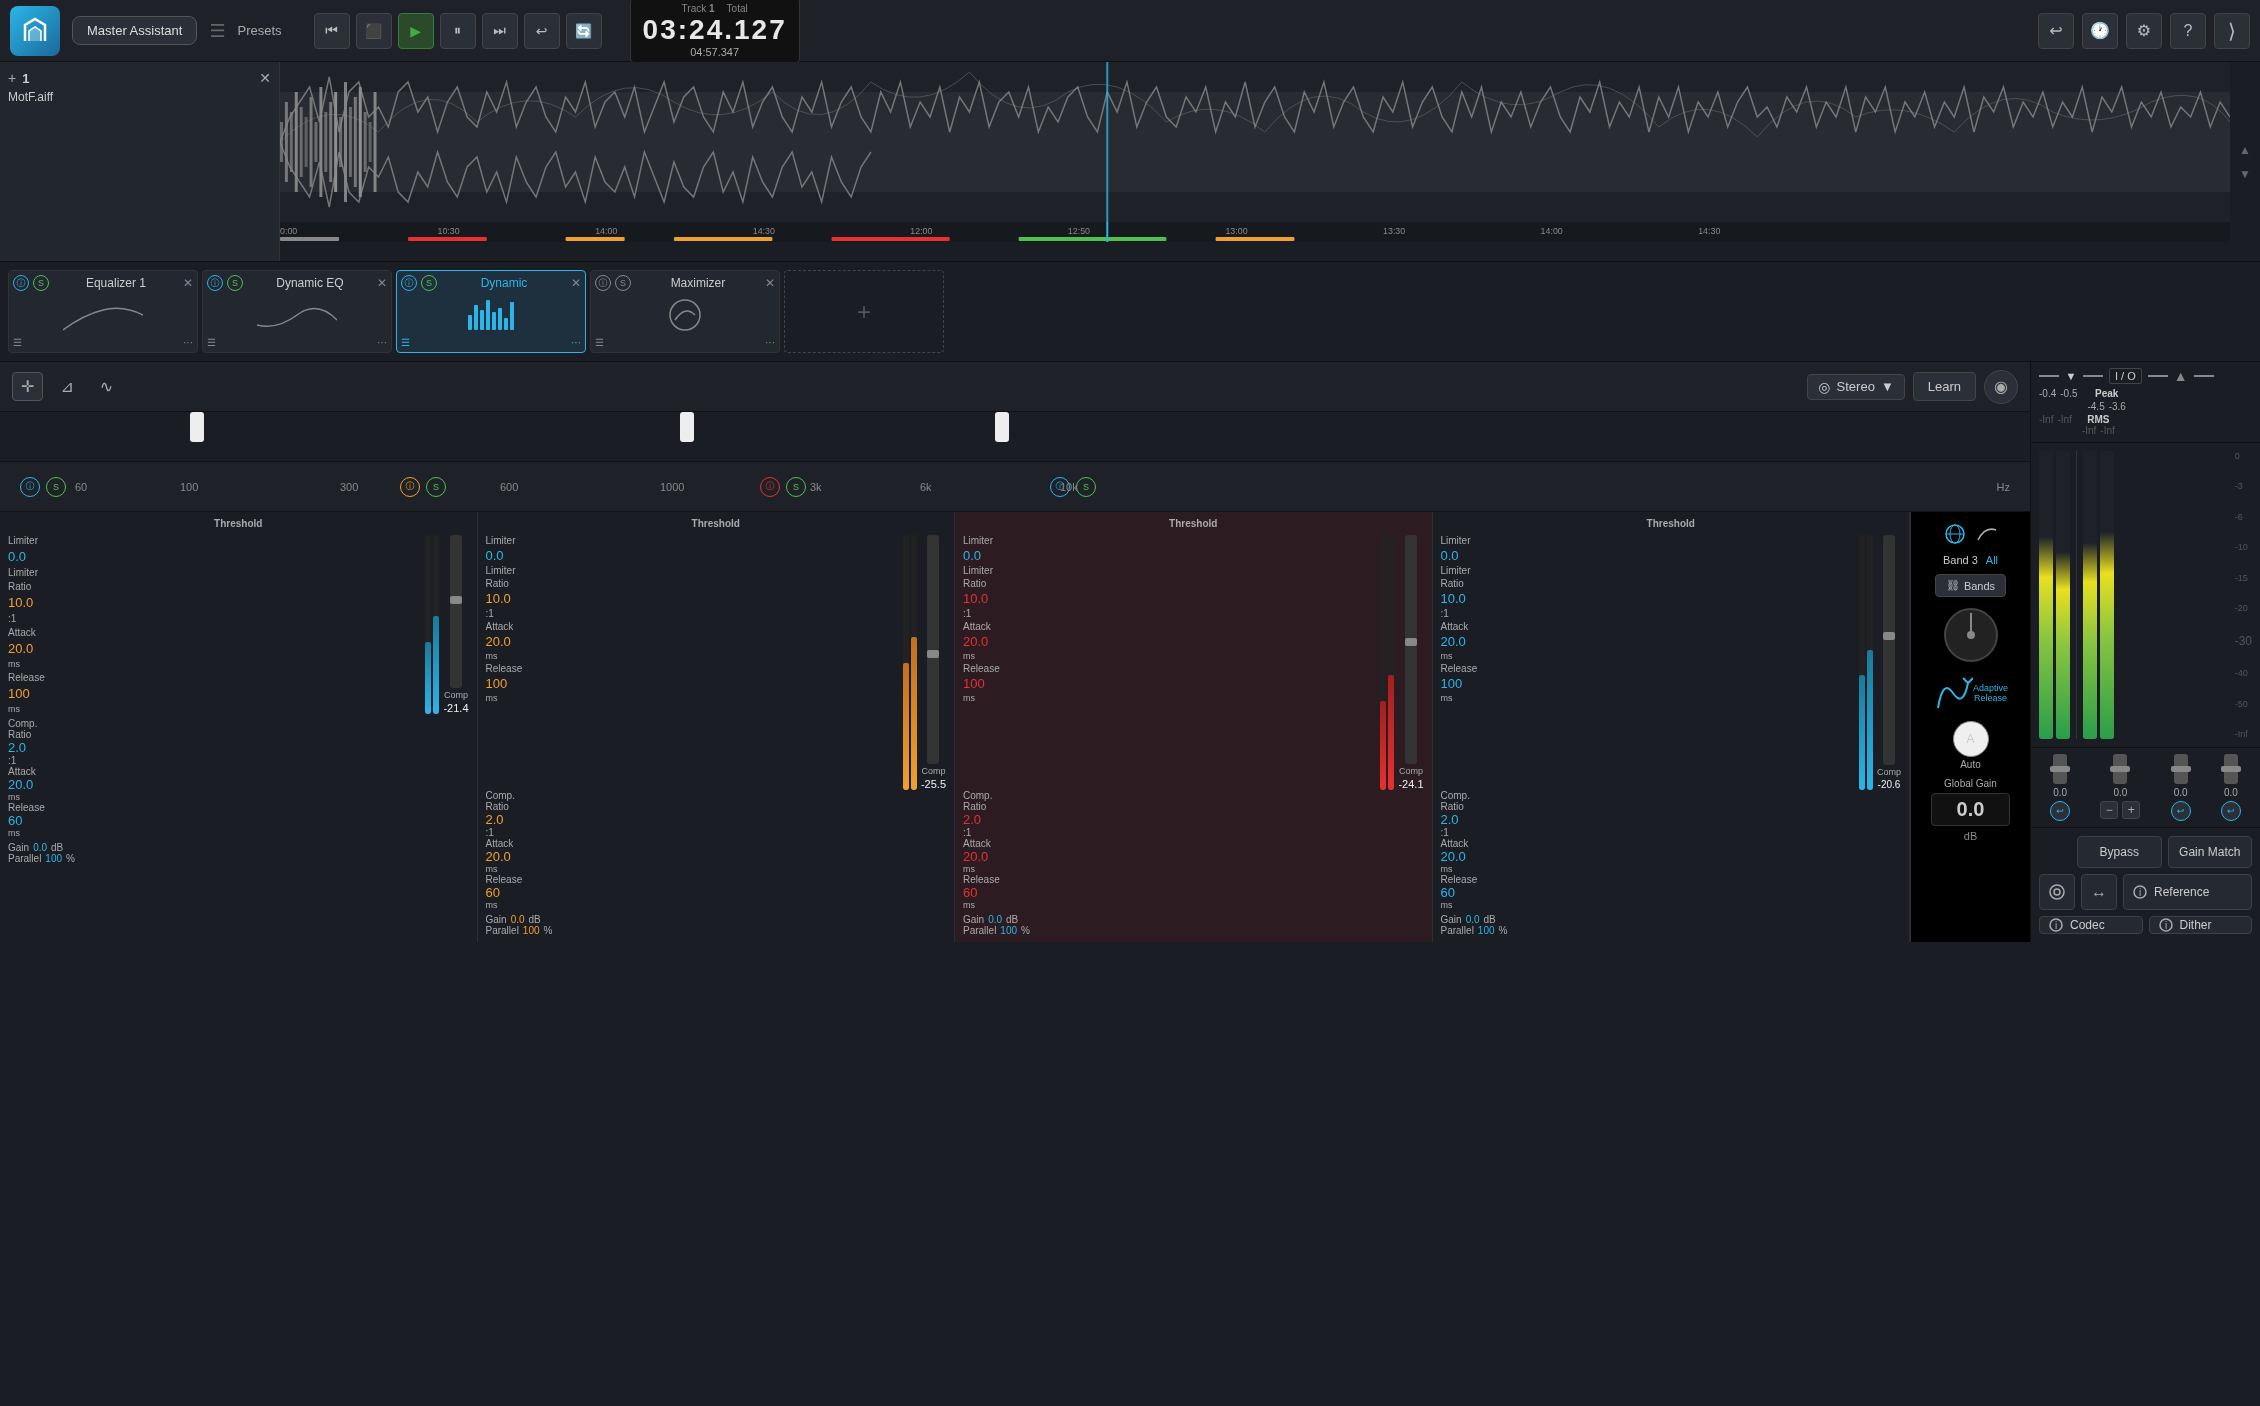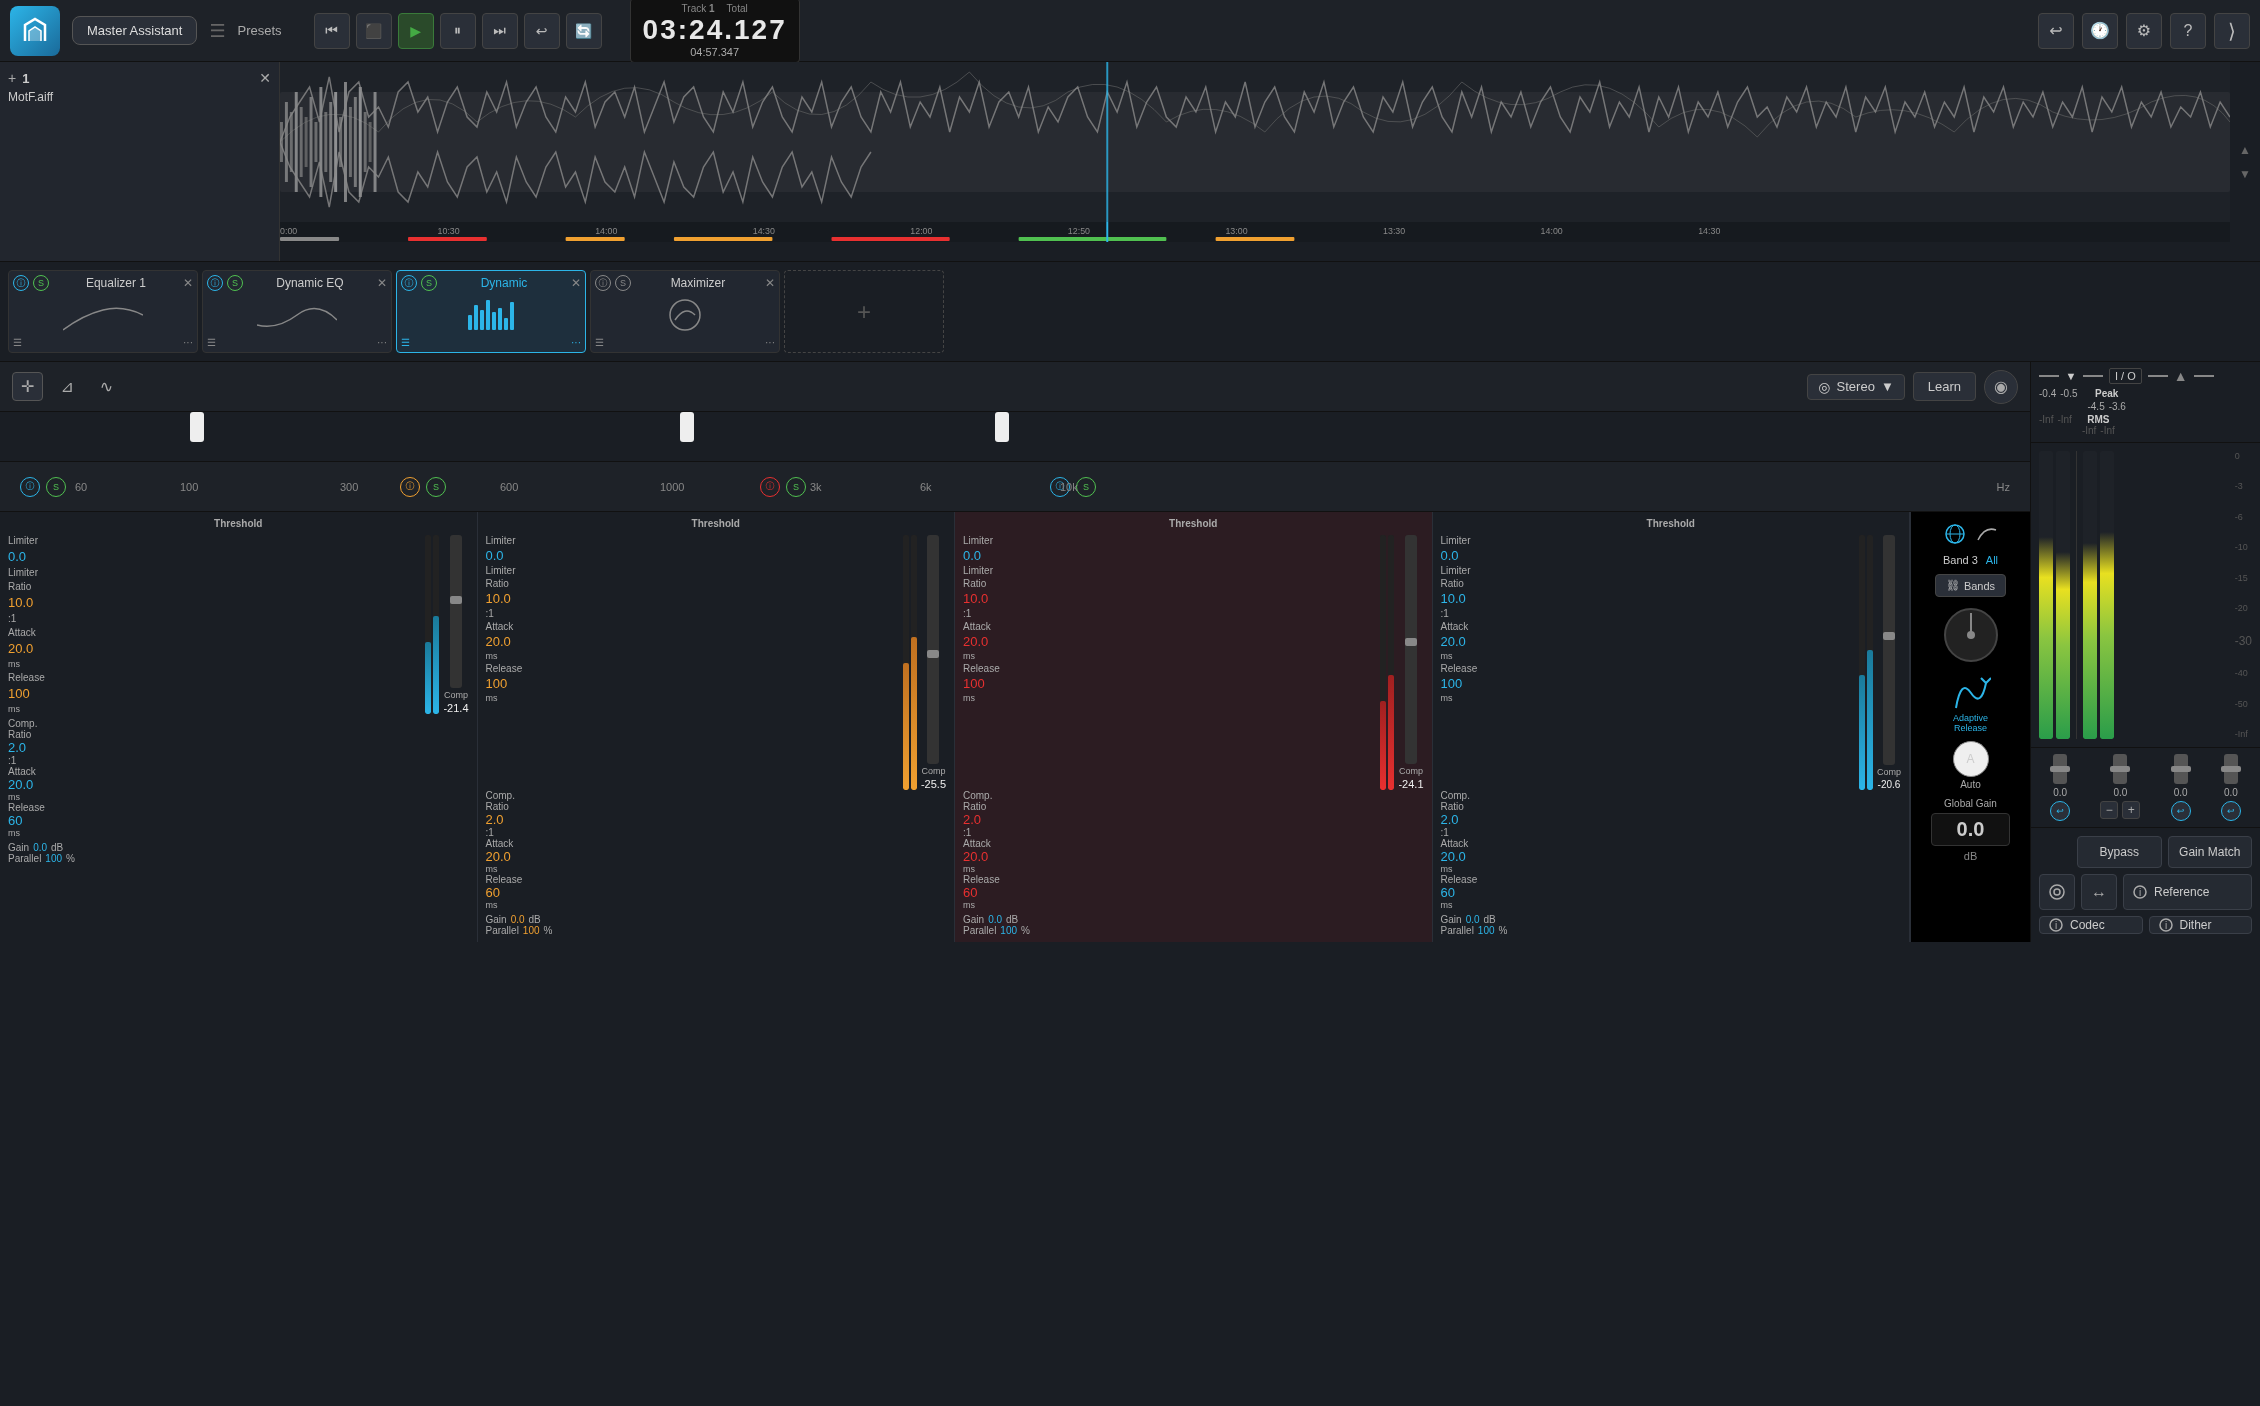--- a/index.html
+++ b/index.html
@@ -835,21 +835,21 @@
         </button>
 
         <div style="width:60px; height:60px; position:relative;">
           <svg width="60" height="60" viewBox="0 0 60 60">
             <circle cx="30" cy="30" r="26" fill="#222" stroke="#444" stroke-width="2"></circle>
             <circle cx="30" cy="30" r="4" fill="#888"></circle>
             <line x1="30" y1="30" x2="30" y2="8" stroke="#888" stroke-width="2"></line>
           </svg>
         </div>
 
-        <div style="display:flex; flex-direction:column; align-items:center;">
+        <div style="display:flex; flex-direction:row; align-items:center;">
           <svg width="40" height="40" viewBox="0 0 40 40">
             <path d="M5,35 Q10,5 20,20 Q30,35 35,10" fill="none" stroke="#2cb5e8" stroke-width="2"></path>
             <polyline points="30,5 35,10 40,5" fill="none" stroke="#2cb5e8" stroke-width="2"></polyline>
           </svg>
           <div style="font-size:9px; color:#2cb5e8; text-align:center;">Adaptive<br>Release</div>
         </div>
 
         <div style="display:flex; flex-direction:column; align-items:center; gap:2px;">
           <button class="auto-btn">A</button>
           <span style="font-size:10px; color:#aaa;">Auto</span>

